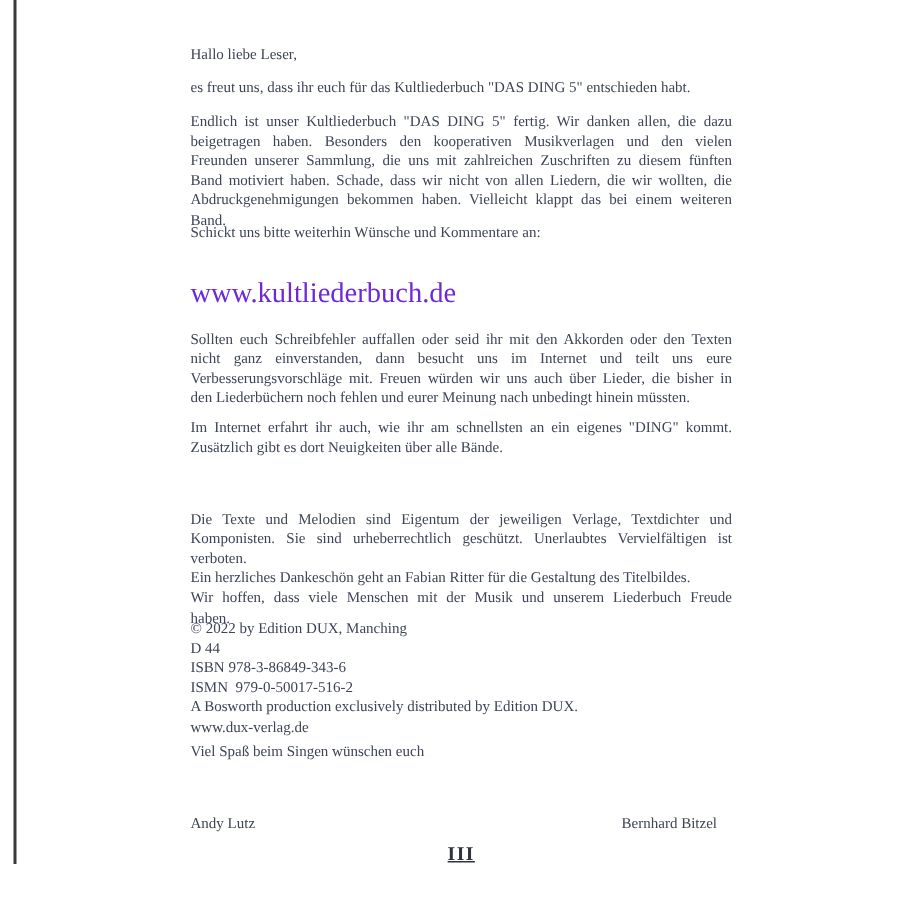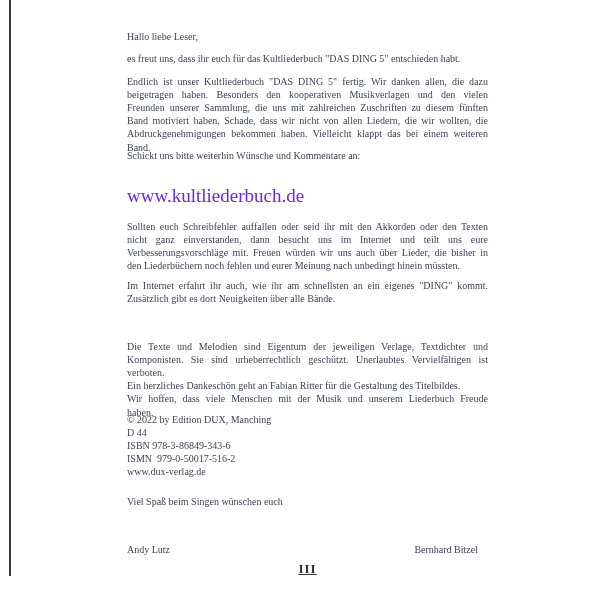--- a/index.html
+++ b/index.html
@@ -81,21 +81,21 @@
   <div class="block send-note">Schickt uns bitte weiterhin Wünsche und Kommentare an:</div>
 
   <div class="block website">www.kultliederbuch.de</div>
 
   <div class="block para-feedback"><div class="line jline">Sollten euch Schreibfehler auffallen oder seid ihr mit den Akkorden oder den Texten</div><div class="line jline">nicht ganz einverstanden, dann besucht uns im Internet und teilt uns eure</div><div class="line jline">Verbesserungsvorschläge mit. Freuen würden wir uns auch über Lieder, die bisher in</div><div class="line">den Liederbüchern noch fehlen und eurer Meinung nach unbedingt hinein müssten.</div></div>
 
   <div class="block para-internet"><div class="line jline">Im Internet erfahrt ihr auch, wie ihr am schnellsten an ein eigenes "DING" kommt.</div><div class="line">Zusätzlich gibt es dort Neuigkeiten über alle Bände.</div></div>
 
   <div class="block para-rights"><div class="line jline">Die Texte und Melodien sind Eigentum der jeweiligen Verlage, Textdichter und</div><div class="line jline">Komponisten. Sie sind urheberrechtlich geschützt. Unerlaubtes Vervielfältigen ist</div><div class="line">verboten.</div><div class="line">Ein herzliches Dankeschön geht an Fabian Ritter für die Gestaltung des Titelbildes.</div><div class="line jline">Wir hoffen, dass viele Menschen mit der Musik und unserem Liederbuch Freude</div><div class="line">haben.</div></div>
 
-  <div class="block imprint"><div class="line">© 2022 by Edition DUX, Manching</div><div class="line">D 44</div><div class="line">ISBN 978-3-86849-343-6</div><div class="line">ISMN  979-0-50017-516-2</div><div class="line">www.dux-verlag.de</div></div>
+  <div class="block imprint"><div class="line">© 2022 by Edition DUX, Manching</div><div class="line">D 44</div><div class="line">ISBN 978-3-86849-343-6</div><div class="line">ISMN  979-0-50017-516-2</div><div class="line">A Bosworth production exclusively distributed by Edition DUX.</div><div class="line">www.dux-verlag.de</div></div>
 
   <div class="block wishes">Viel Spaß beim Singen wünschen euch</div>
 
   <div class="block signatures">
     <span class="sig-left">Andy Lutz</span>
     <span class="sig-right">Bernhard Bitzel</span>
   </div>
 
   <div class="block page-number">III</div>
 </div>

